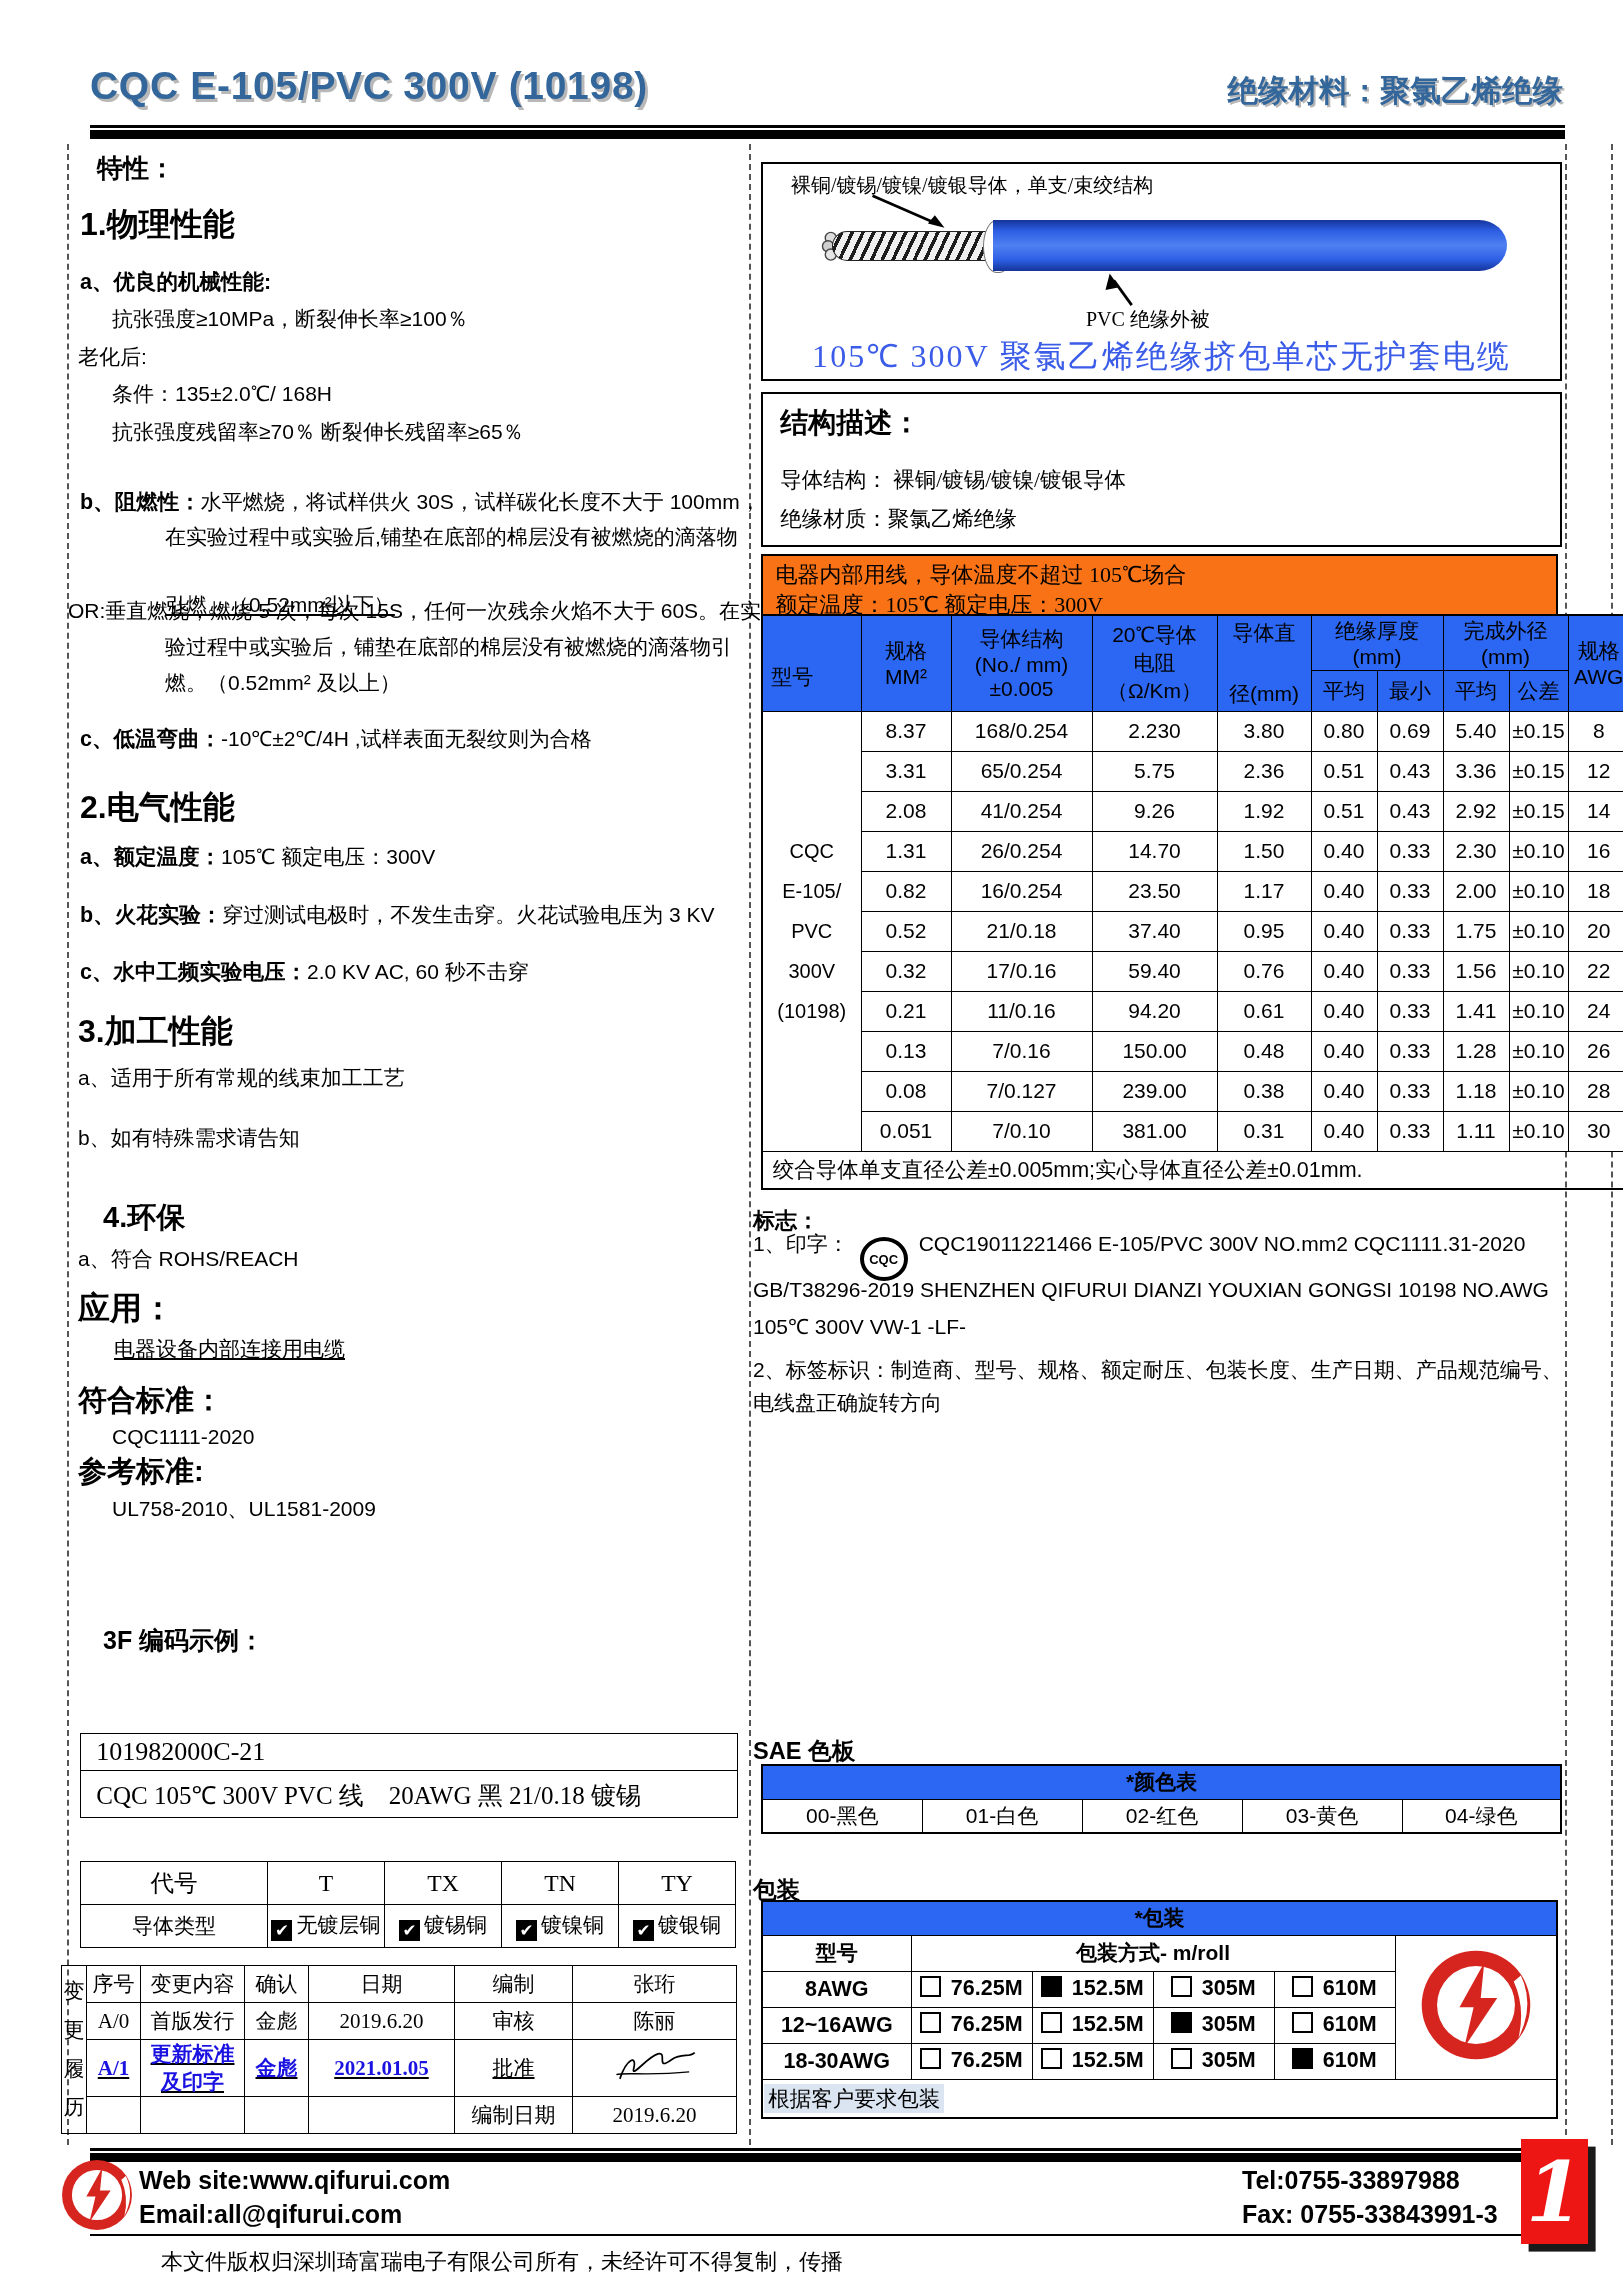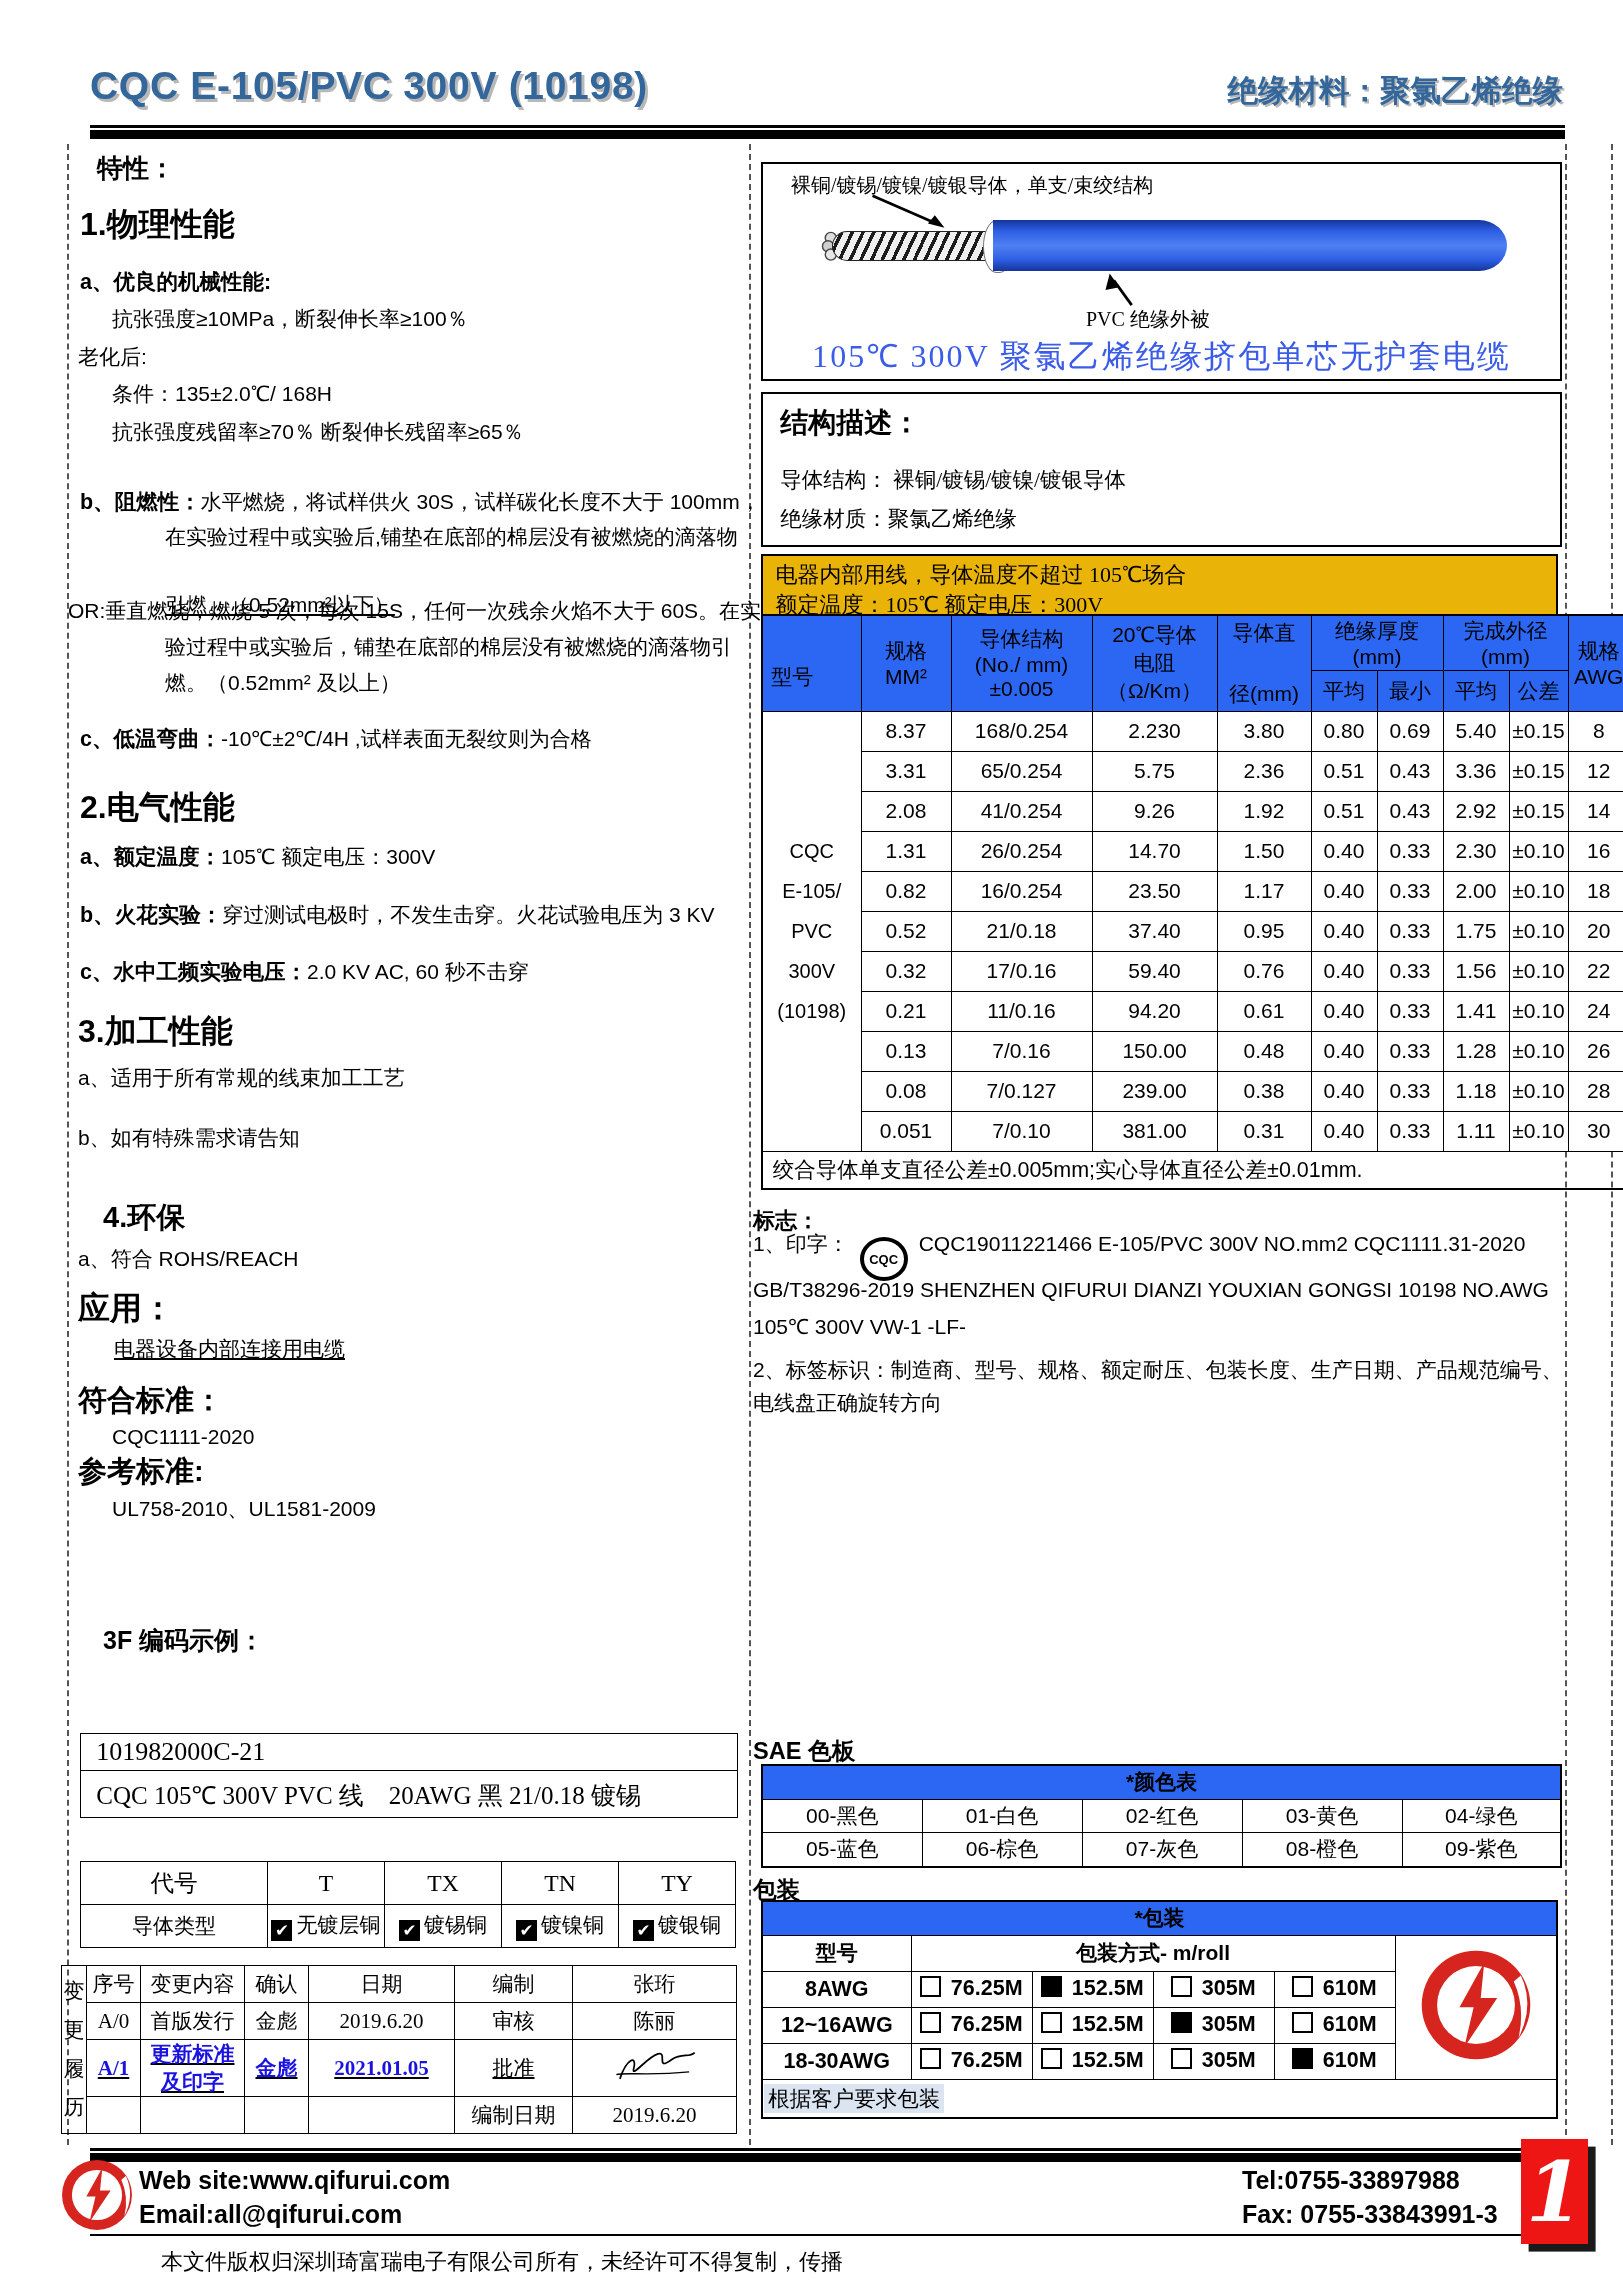--- a/index.html
+++ b/index.html
@@ -15,21 +15,21 @@
   .rule-thin{background:#000;height:2.8px;}
   .rule-thick{background:#000;height:9px;}
   .vdash{width:0;border-left:2.1px dashed #555;}
   
   .h1{font-size:32px;font-weight:bold;white-space:nowrap;}
   .h2{font-size:29px;font-weight:bold;white-space:nowrap;}
   .t{font-size:21px;white-space:nowrap;}
   .tb{font-size:21.5px;font-weight:bold;white-space:nowrap;}
   
   .box{border:2.1px solid #000;background:#fff;}
-  .graybar{background:#eab308;border:2.1px solid #000;border-bottom:none;}
+  .graybar{background:#f97316;border:2.1px solid #000;border-bottom:none;}
   .graybar div{font-size:22px;padding-left:12.5px;white-space:nowrap;}
   
   table{border-collapse:collapse;table-layout:fixed;}
   #spec-table{width:797px;border:2.1px solid #000;}
   #spec-table th,#spec-table td{border:1.4px solid #000;text-align:center;font-weight:normal;
         font-size:21px;padding:0;overflow:hidden;}
   #spec-table thead th{background:#2b67f3;}
   #spec-table .dia{vertical-align:middle;}
   .dia-in{display:flex;flex-direction:column;justify-content:space-between;height:89px;padding:2.8px 0;}
   #spec-table tbody td{height:39px;background:#fff;}
@@ -462,27 +462,20 @@
       <tr>
         <td colspan="5" class="bluebar">*颜色表</td>
       </tr>
   <tr>
     <td class="sae-cell">00-黑色</td>
     <td class="sae-cell">01-白色</td>
     <td class="sae-cell">02-红色</td>
     <td class="sae-cell">03-黄色</td>
     <td class="sae-cell">04-绿色</td>
   </tr>
-  <tr>
-    <td class="sae-cell">05-蓝色</td>
-    <td class="sae-cell">06-棕色</td>
-    <td class="sae-cell">07-灰色</td>
-    <td class="sae-cell">08-橙色</td>
-    <td class="sae-cell">09-紫色</td>
-  </tr>
 </tbody>
   </table>
 
 <div class="abs b" style="left:753px;top:1874px;font-size:23.6px;">包装</div>
 <table class="abs blue-table" style="left:761px;top:1900px;">
   <colgroup>
       <col style="width:149px">
       <col style="width:121px">
       <col style="width:121px">
       <col style="width:121px">

